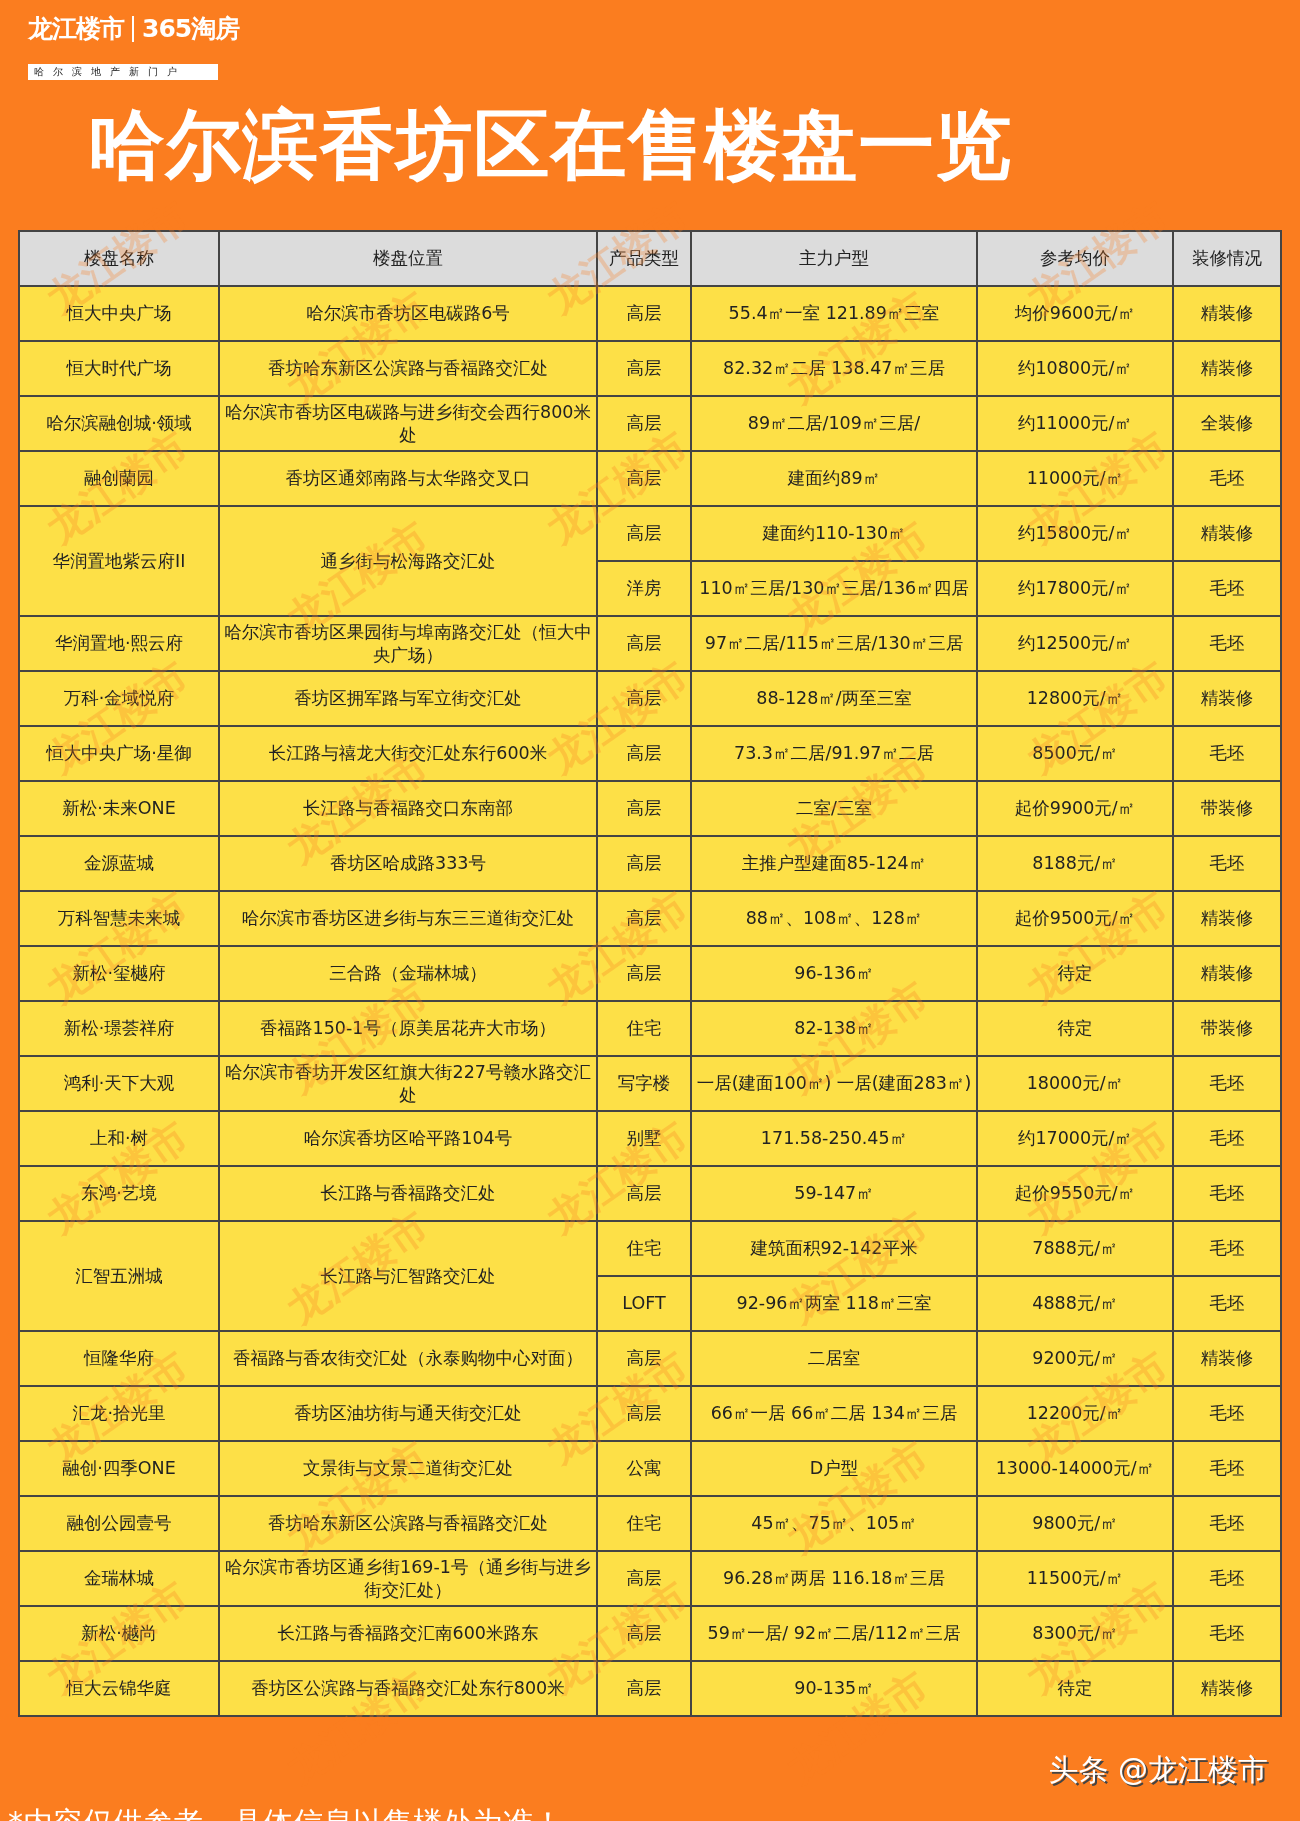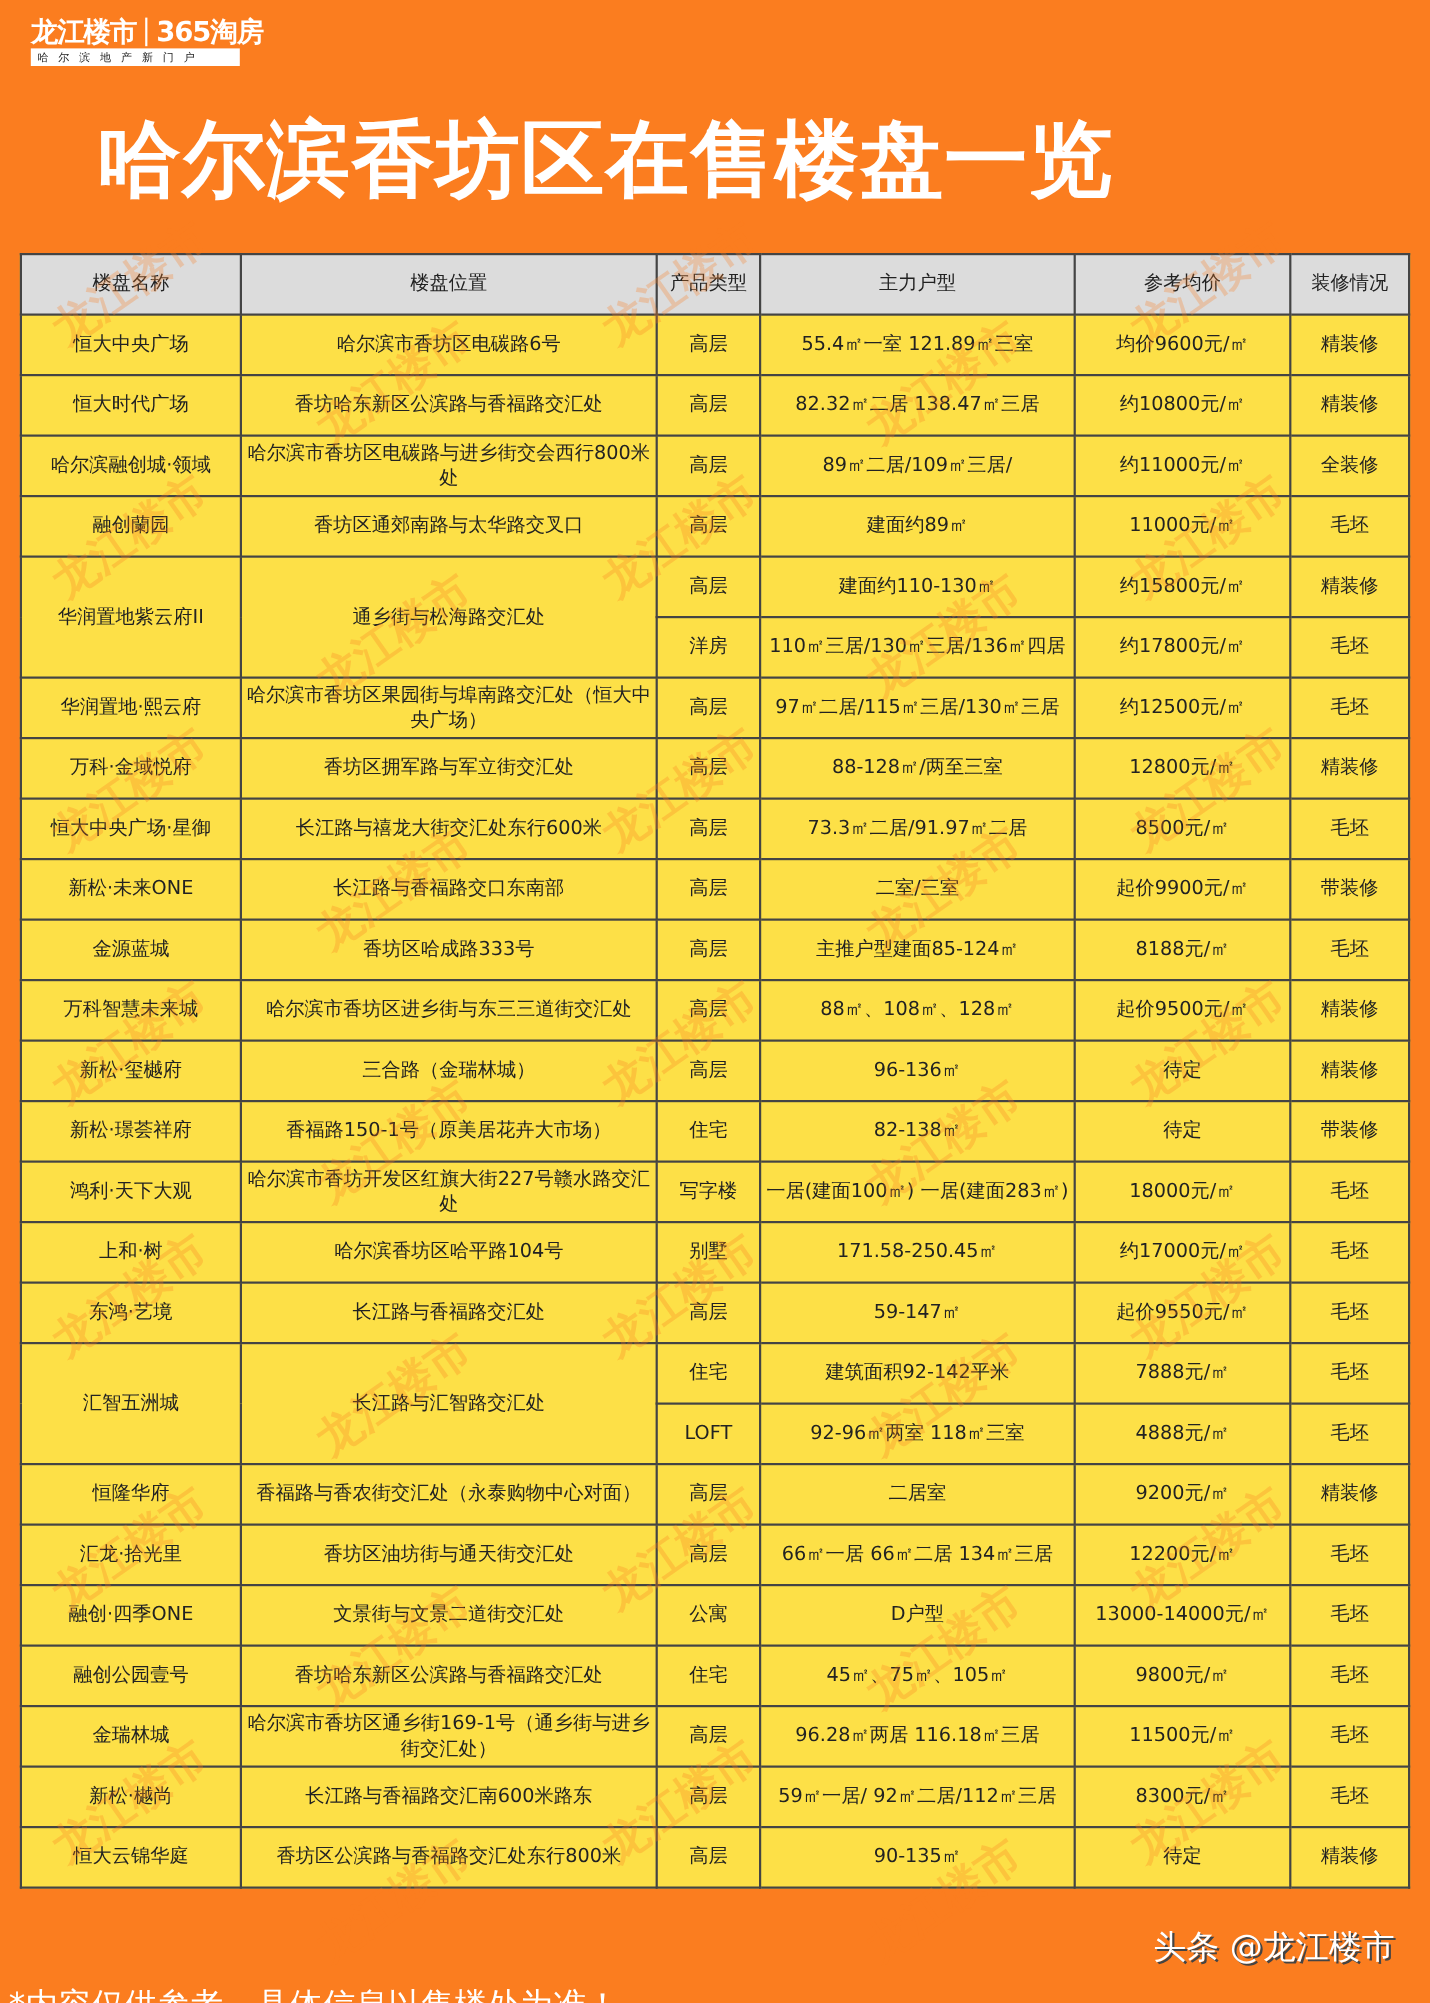--- a/index.html
+++ b/index.html
@@ -1,20 +1,20 @@
 <!DOCTYPE html>
 <html><head>
 <meta charset="utf-8">
 <style>
   html,body{margin:0;padding:0;}
   body{width:1300px;height:1821px;background:#fb7d1f;position:relative;overflow:hidden;font-family:"DejaVu Sans","Liberation Sans",sans-serif;}
   .logo{position:absolute;left:28px;top:14px;}
   .logo-top{display:flex;align-items:center;color:#fff;font-weight:bold;font-size:25px;line-height:30px;letter-spacing:-1px;}
   .logo-sep{width:2px;height:26px;background:#fff;margin:0 8px;}
-  .logo-sub{margin-top:0;background:#fff;color:#222;font-size:10px;padding:1px 6px;letter-spacing:9px;width:190px;box-sizing:border-box;}
+  .logo-sub{margin-top:20px;background:#fff;color:#222;font-size:10px;padding:1px 6px;letter-spacing:9px;width:190px;box-sizing:border-box;}
   .title{position:absolute;left:0;top:95px;width:1101px;text-align:center;color:#fff;font-size:76px;font-weight:bold;letter-spacing:1px;line-height:100px;}
   .tbl-wrap{position:absolute;left:18px;top:230px;width:1262px;}
   table{border-collapse:collapse;width:1262px;table-layout:fixed;background:#fde047;}
   th,td{border:2px solid #444;text-align:center;vertical-align:middle;font-size:17.5px;color:#222;padding:0 2px;line-height:23px;}
   th{background:#dcdcdc;height:53px;font-weight:normal;}
   td{height:53px;}
   .wm{position:absolute;color:rgba(251,125,31,0.28);font-size:40px;font-weight:bold;transform:rotate(-35deg);pointer-events:none;white-space:nowrap;}
   .footer-note{position:absolute;left:8px;top:1803px;color:#fff;font-size:30px;}
   .footer-brand{position:absolute;right:32px;top:1750px;color:#fff;font-size:30px;font-weight:normal;text-shadow:2px 2px 0 #444;}
 </style>

